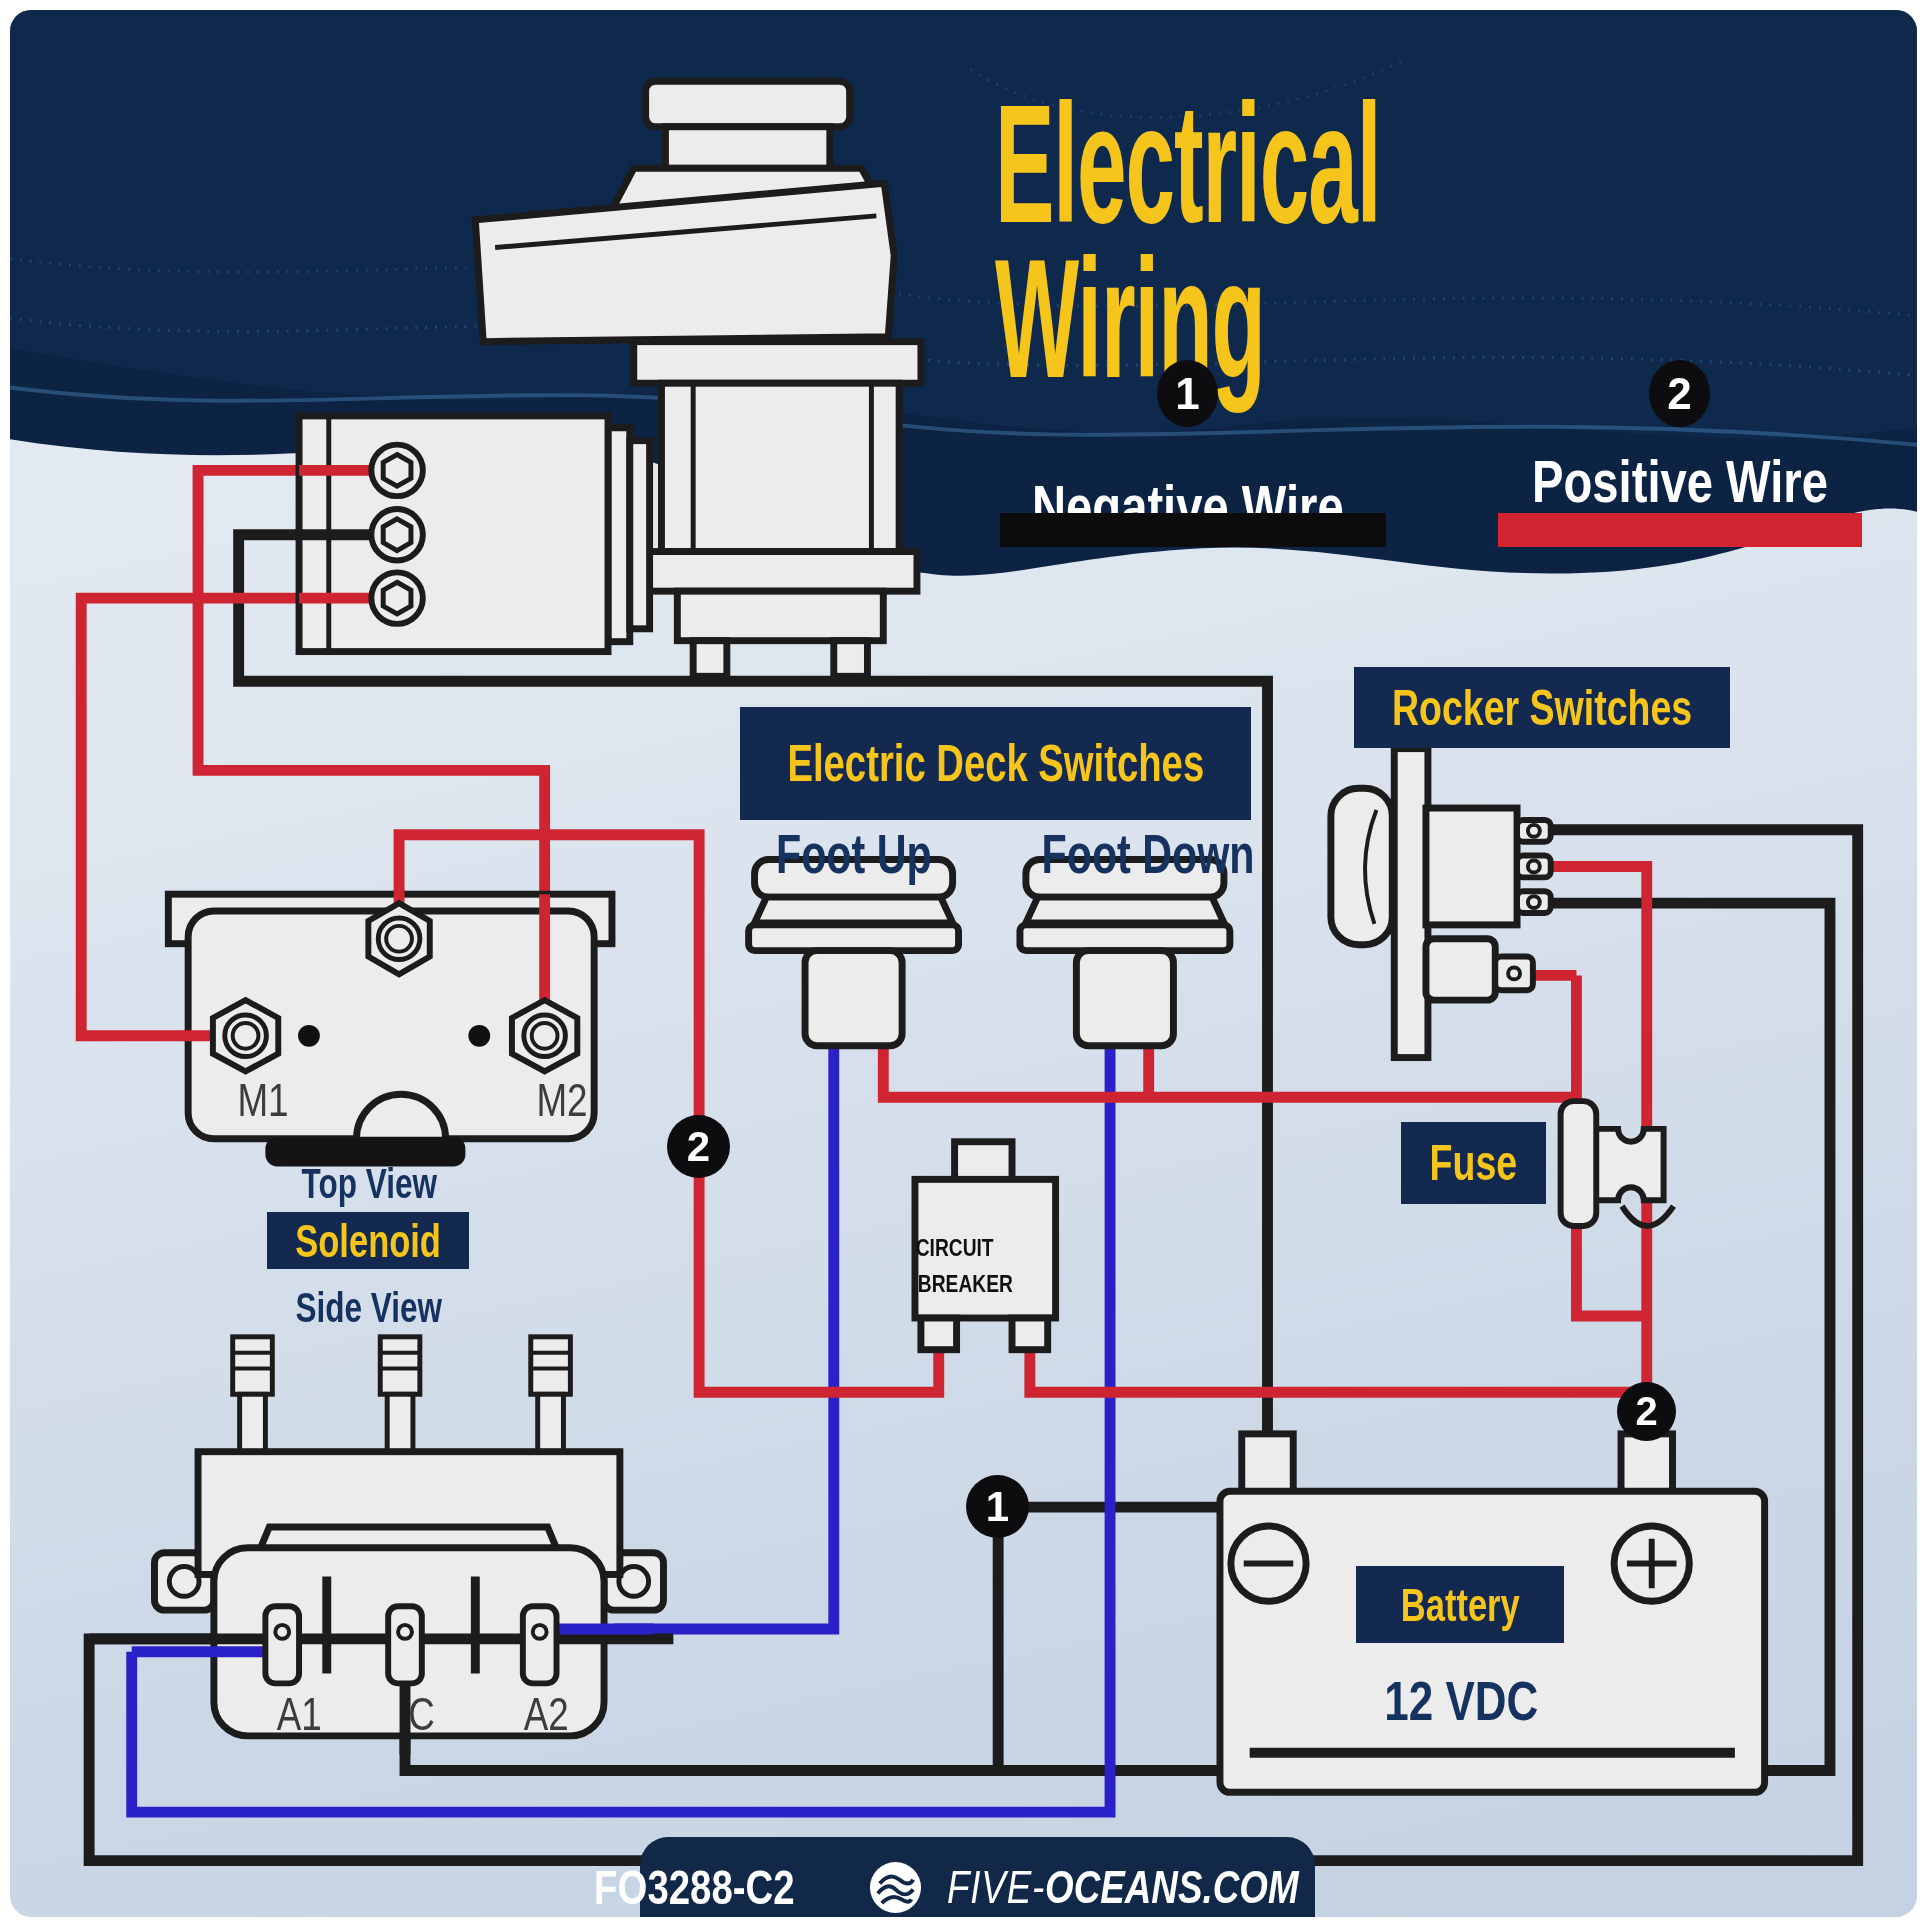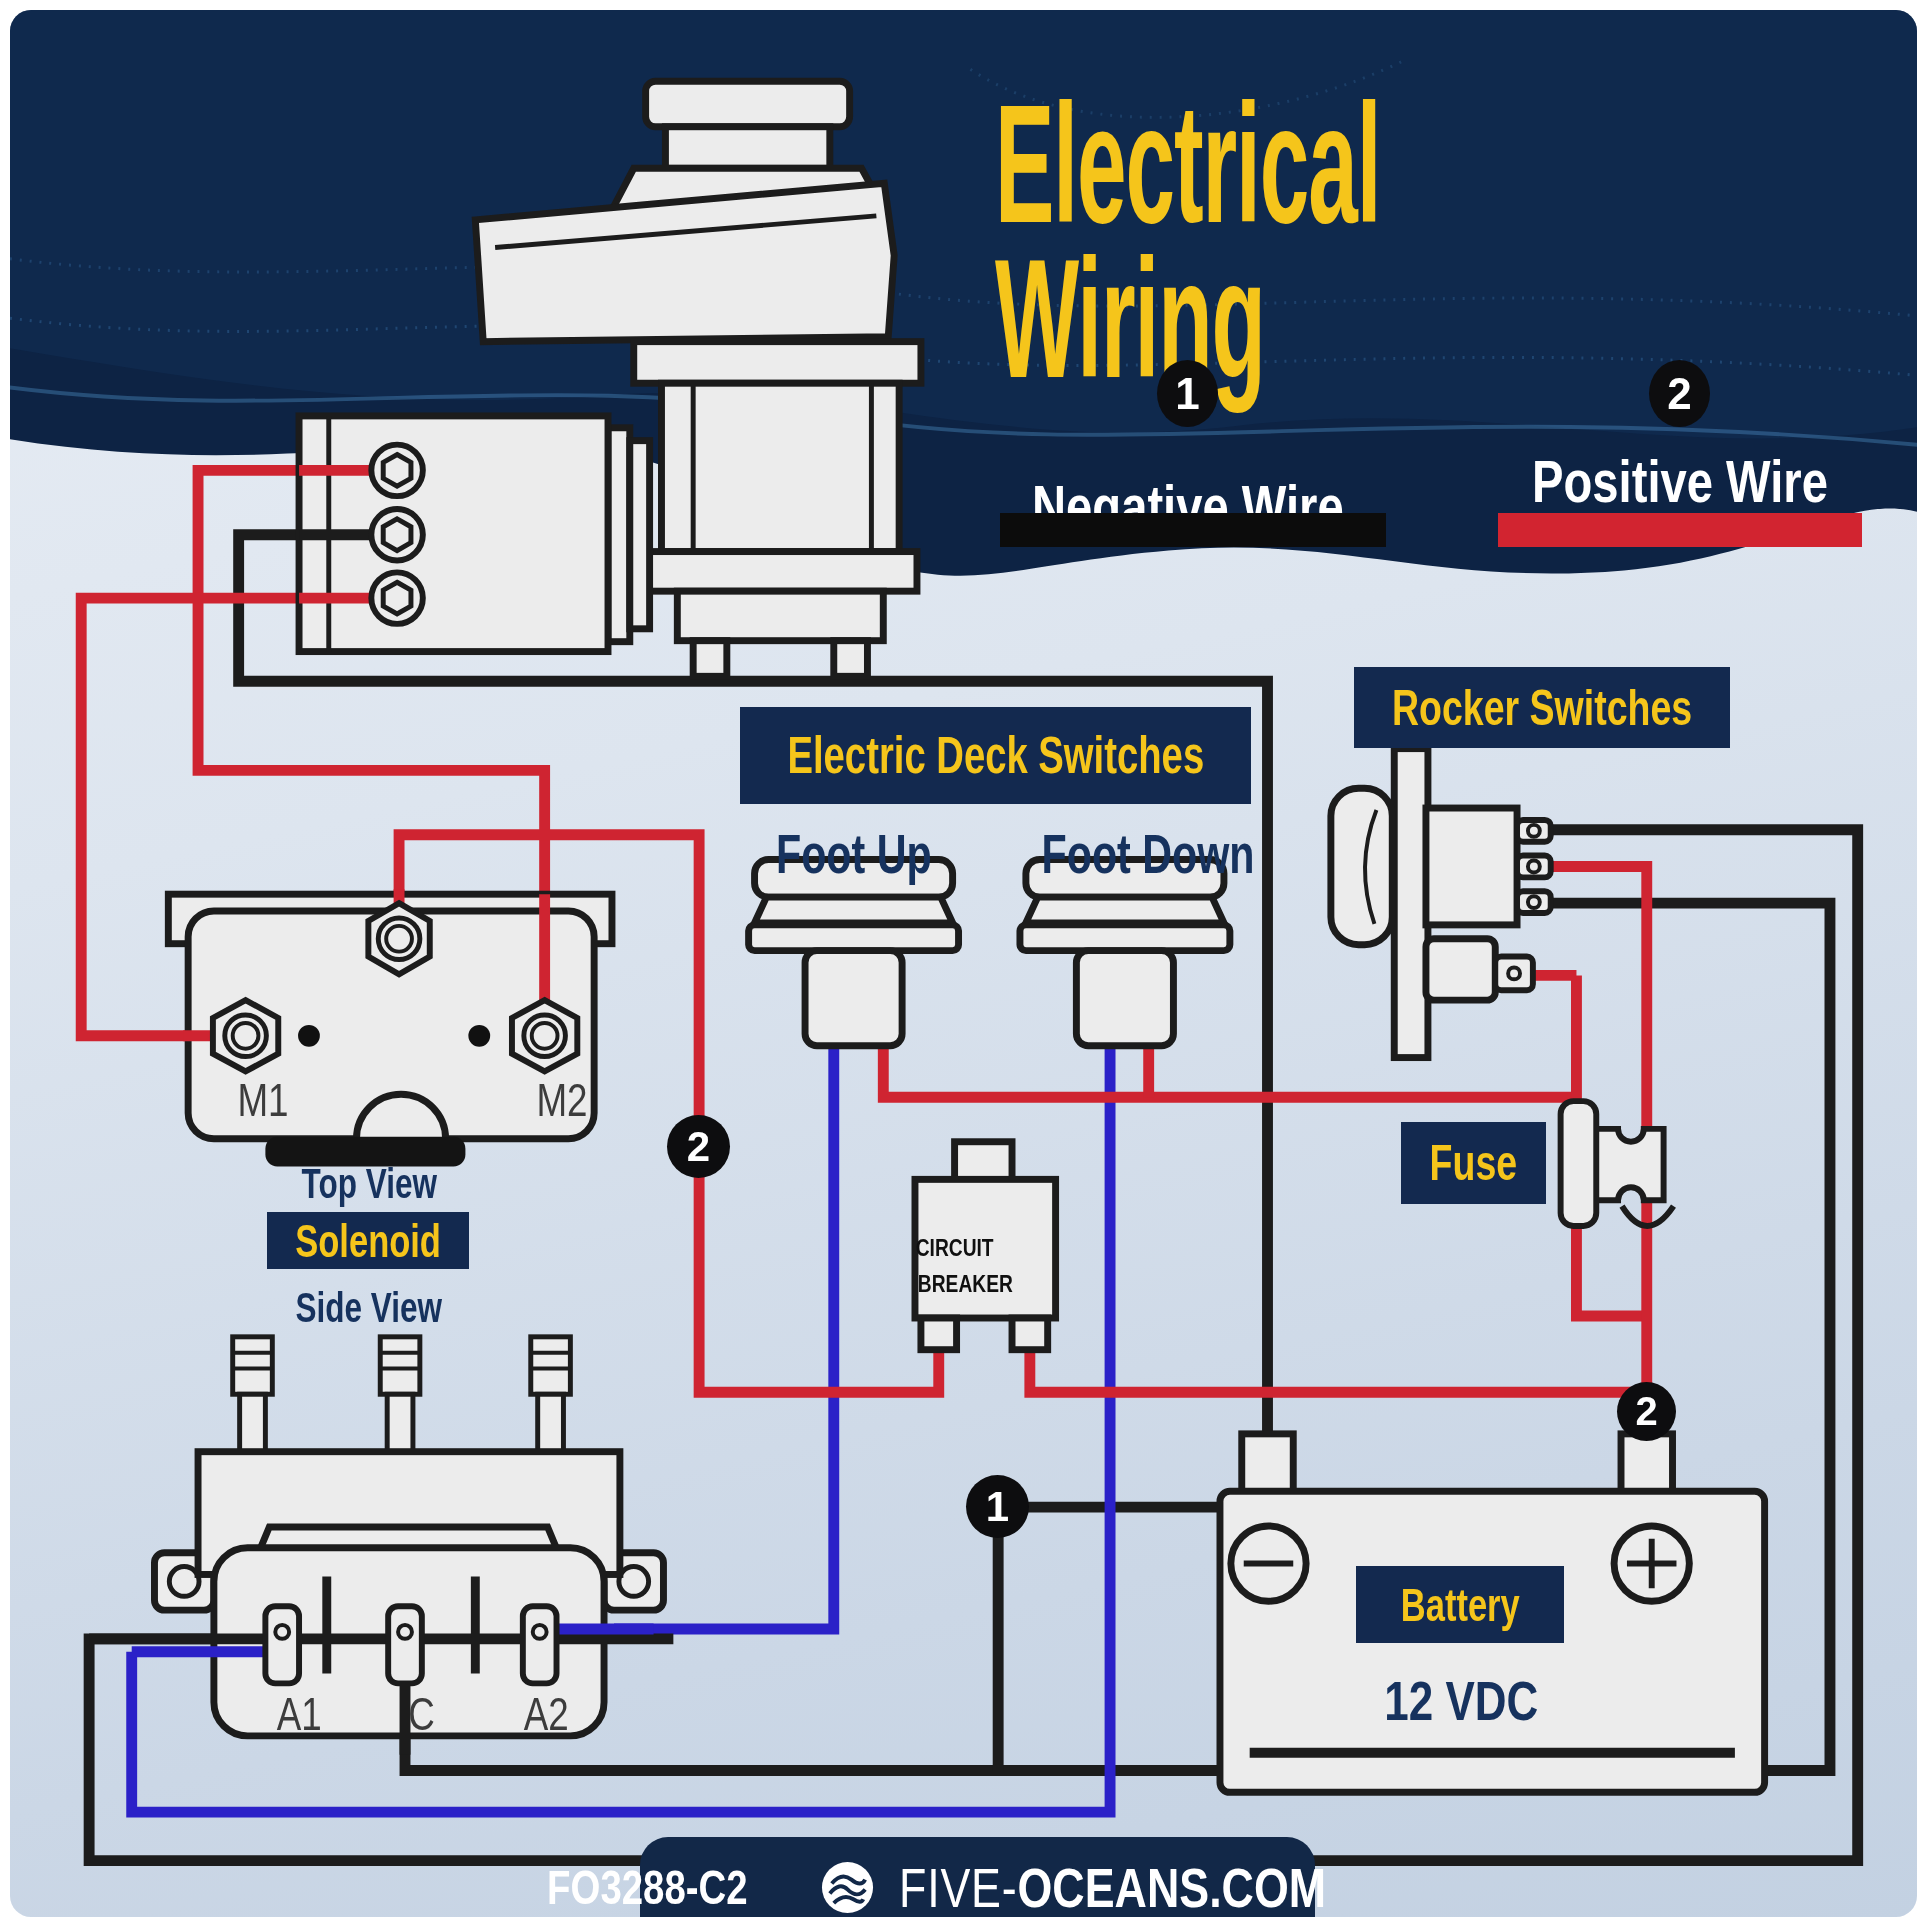--- a/index.html
+++ b/index.html
@@ -39,21 +39,21 @@
     position:absolute;left:896px;top:1220px;width:178px;text-align:left;color:#101010;
     font-weight:700;font-size:24px;line-height:36px;
   }
   .footer{
     position:absolute;left:630px;top:1827px;width:675px;height:100px;background:#122848;
     border-radius:28px 28px 0 0;display:flex;align-items:center;justify-content:center;gap:24px;
     color:#ffffff;
   }
   .footer .code{font-weight:700;font-size:48px;}
   .footer .divider{width:4px;height:53px;background:#3f63d6;}
-  .footer .site{font-size:56px;display:flex;align-items:center;}
+  .footer .site{font-size:46px;display:flex;align-items:center;font-style:italic;}
   .footer .site .lt{font-weight:400;letter-spacing:1px;}
   .footer .site .bd{font-weight:700;}
   .logo{display:flex;align-items:center;}
 </style>
 </head>
 <body>
 
 <div class="stage">
  <div class="canvas">
 
@@ -255,21 +255,21 @@
   <div class="legend-bar" style="left:990px;top:503px;width:386px;background:#0c0c0c;"></div>
 
   <div class="badge" style="left:1639px;top:350px;width:61px;height:67px;font-size:44px;">
     <span>2</span>
   </div>
   <div class="legend-label" style="left:1462px;top:438px;width:416px;">
     <span class="sx8">Positive Wire</span>
   </div>
   <div class="legend-bar" style="left:1488px;top:503px;width:364px;background:#d22430;"></div>
 
-  <div class="navy-box" style="left:730px;top:697px;width:511px;height:97px;font-size:51px;">
+  <div class="navy-box" style="left:730px;top:697px;width:511px;height:113px;font-size:51px;">
     <span class="sx">Electric Deck Switches</span>
   </div>
   <div class="navy-text" style="left:725px;top:812px;width:238px;font-size:55px;">
     <span class="sx">Foot Up</span>
   </div>
   <div class="navy-text" style="left:996px;top:812px;width:238px;font-size:55px;">
     <span class="sx">Foot Down</span>
   </div>
   <div class="navy-box" style="left:1344px;top:657px;width:376px;height:81px;font-size:50px;">
     <span class="sx">Rocker Switches</span>

